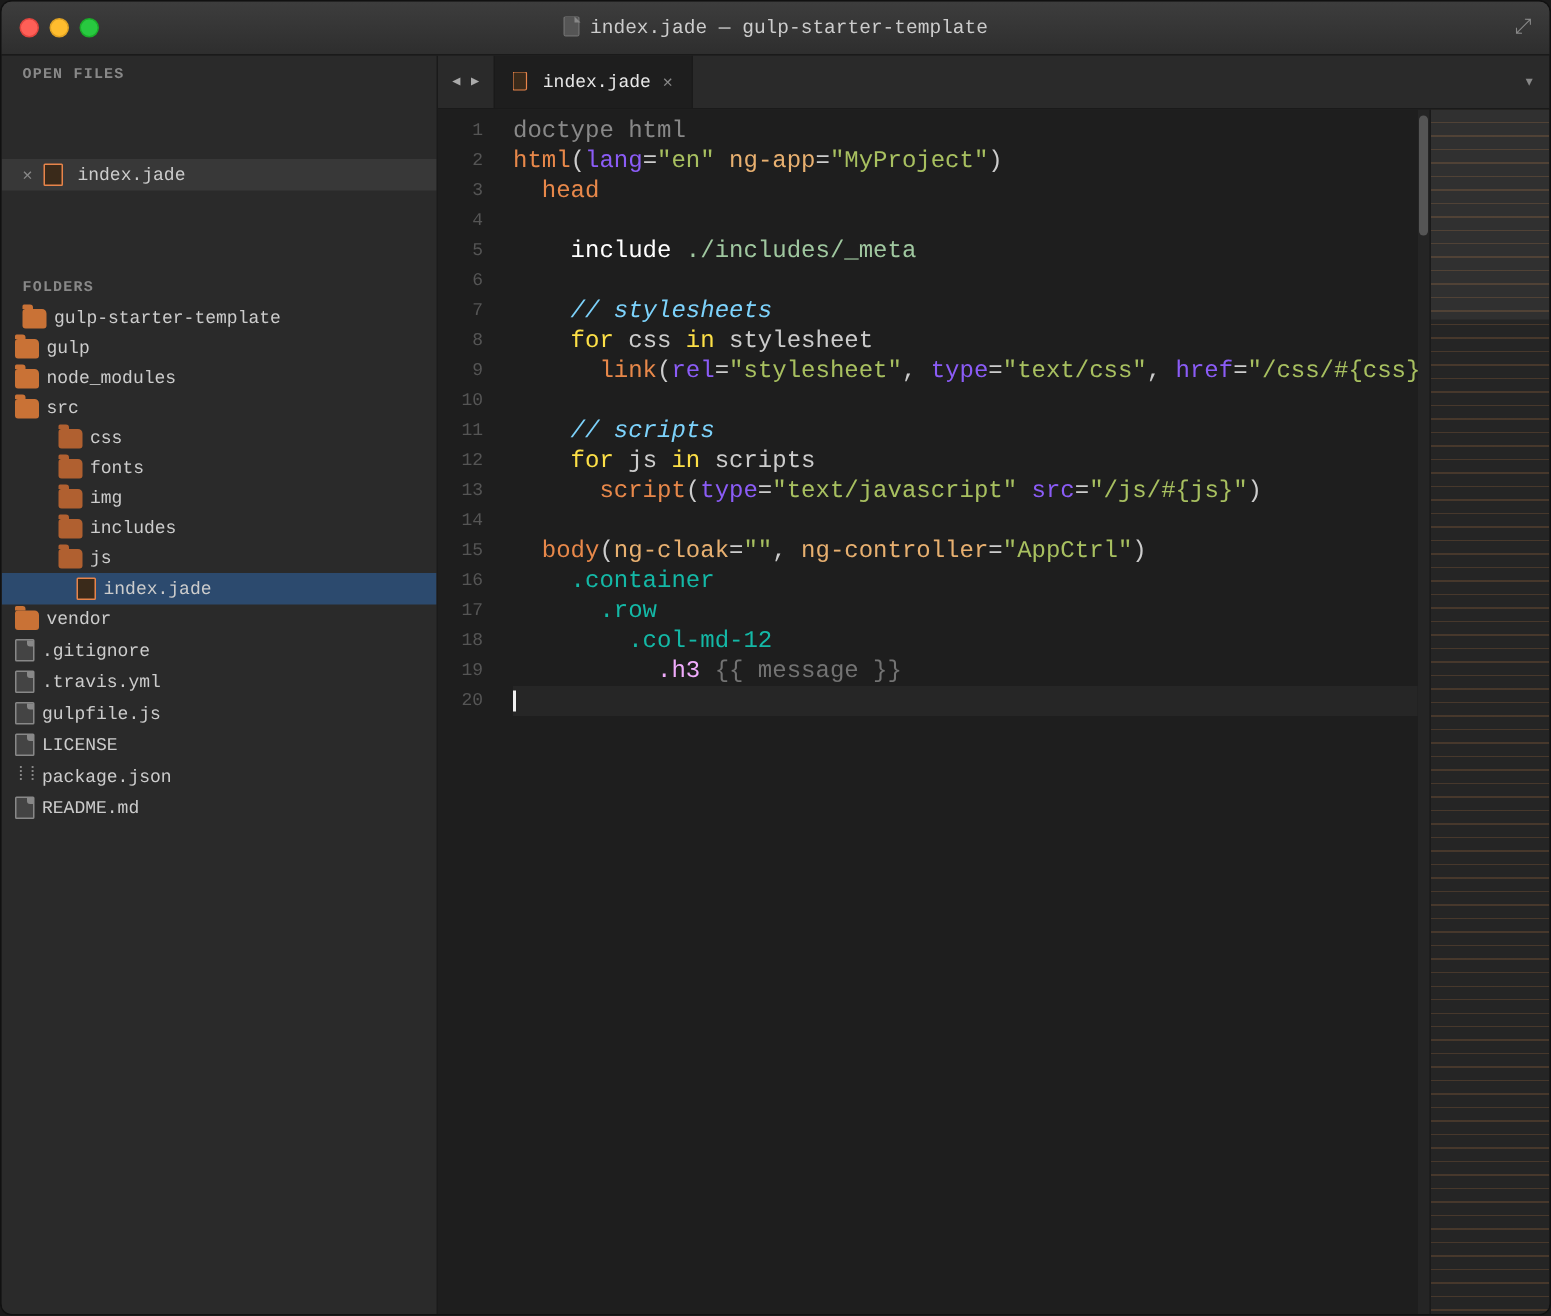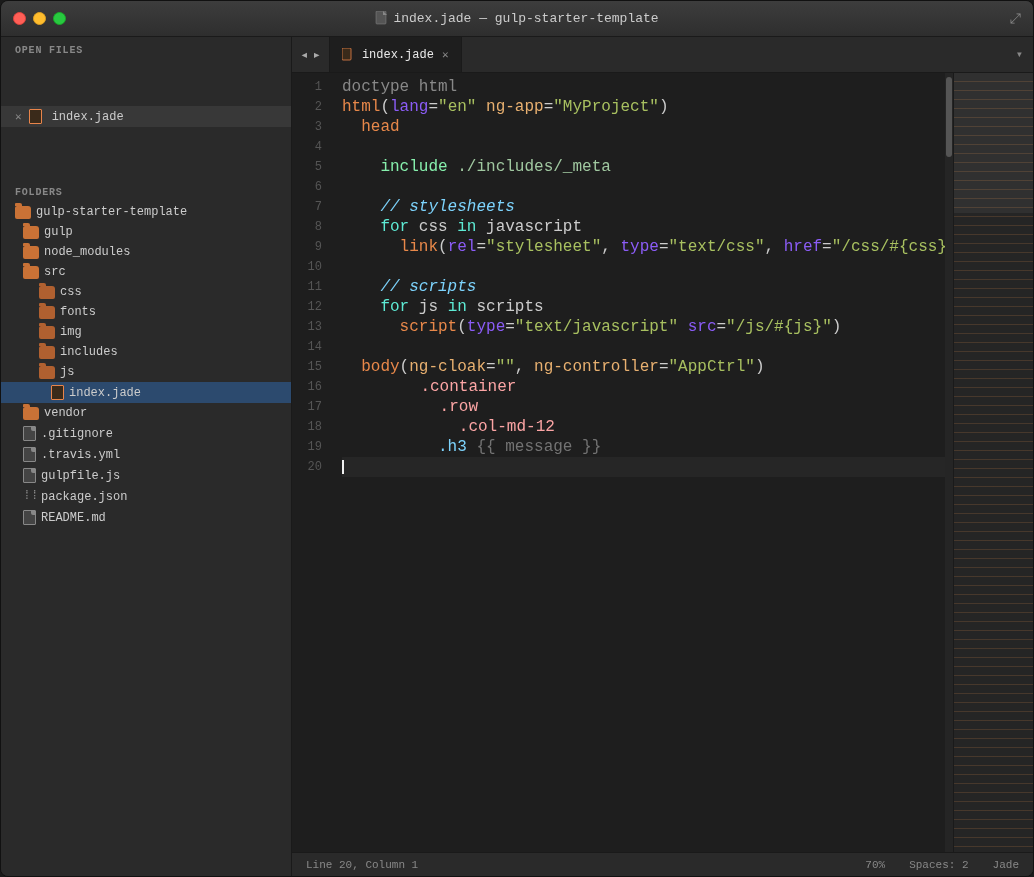--- a/index.html
+++ b/index.html
@@ -182,21 +182,21 @@
       width: 13px;
       height: 15px;
       margin-right: 5px;
       flex-shrink: 0;
       color: #888;
       font-size: 13px;
       line-height: 1;
     }
 
     .indent-1 { padding-left: 14px; }
-    .indent-2 { padding-left: 22px; }
+    .indent-2 { padding-left: 9px; }
     .indent-3 { padding-left: 38px; }
     .indent-4 { padding-left: 50px; }
 
     .tree-item.active { background: #383838; }
     .tree-item.selected { background: #2c4a6e; }
 
     
     .editor-area {
       flex: 1;
       display: flex;
@@ -331,28 +331,28 @@
     }
     .code-line.cursor-line {
       background: rgba(255,255,255,0.04);
     }
 
     
     .kw-tag { color: #e8884a; }       
     .kw-attr { color: #8b5cf6; }      
     .kw-str { color: #a8c060; }       
     .kw-comment { color: #7dd3fc; font-style: italic; }
-    .kw-keyword { color: #5eead4; }   
-    .kw-directive { color: #86efac; } 
+    .kw-keyword { color: #fde047; }   
+    .kw-directive { color: #ffffff; } 
     .kw-path { color: #a0c8a0; }      
-    .kw-selector { color: #fca5a5; margin-left: 40px; }  
+    .kw-selector { color: #14b8a6; }  
     .kw-muted { color: #888; }
     .kw-ngattr { color: #e8b070; }    
     .kw-brace { color: #737373; }
-    .kw-h3 { color: #7dd3fc; }
+    .kw-h3 { color: #f0abfc; }
 
     
     .editor-scrollbar {
       width: 8px;
       background: #252525;
       flex-shrink: 0;
     }
     .scrollbar-thumb {
       width: 6px;
       margin: 0 1px;
@@ -494,20 +494,24 @@
         <div class="tree-item indent-2">
           <div class="file-doc-icon"></div>
           <span>.travis.yml</span>
         </div>
 
         <div class="tree-item indent-2">
           <div class="file-doc-icon"></div>
           <span>gulpfile.js</span>
         </div>
 
+        <div class="tree-item indent-2">
+          <div class="file-doc-icon"></div>
+          <span>LICENSE</span>
+        </div>
 
         <div class="tree-item indent-2">
           <span class="file-pkg-icon">⁞⁞</span>
           <span>package.json</span>
         </div>
 
         <div class="tree-item indent-2">
           <div class="file-doc-icon"></div>
           <span>README.md</span>
         </div>
@@ -564,21 +568,21 @@
               <span class="kw-tag">html</span><span>(</span><span class="kw-attr">lang</span><span>=</span><span class="kw-str">"en"</span><span> </span><span class="kw-ngattr">ng-app</span><span>=</span><span class="kw-str">"MyProject"</span><span>)</span>
             </div>
             <div class="code-line"><span>  </span><span class="kw-tag">head</span></div>
             <div class="code-line"></div>
             <div class="code-line">
               <span>    </span><span class="kw-directive">include</span><span> </span><span class="kw-path">./includes/_meta</span>
             </div>
             <div class="code-line"></div>
             <div class="code-line"><span class="kw-comment">    // stylesheets</span></div>
             <div class="code-line">
-              <span>    </span><span class="kw-keyword">for</span><span> css </span><span class="kw-keyword">in</span><span> javascript</span>
+              <span>    </span><span class="kw-keyword">for</span><span> css </span><span class="kw-keyword">in</span><span> stylesheet</span>
             </div>
             <div class="code-line">
               <span>      </span><span class="kw-tag">link</span><span>(</span><span class="kw-attr">rel</span><span>=</span><span class="kw-str">"stylesheet"</span><span>, </span><span class="kw-attr">type</span><span>=</span><span class="kw-str">"text/css"</span><span>, </span><span class="kw-attr">href</span><span>=</span><span class="kw-str">"/css/#{css}"</span><span>)</span>
             </div>
             <div class="code-line"></div>
             <div class="code-line"><span class="kw-comment">    // scripts</span></div>
             <div class="code-line">
               <span>    </span><span class="kw-keyword">for</span><span> js </span><span class="kw-keyword">in</span><span> scripts</span>
             </div>
             <div class="code-line">
@@ -610,23 +614,15 @@
           <div class="scrollbar-thumb"></div>
         </div>
 
         <div class="minimap">
           <div class="minimap-content">
             <div class="minimap-highlight"></div>
           </div>
         </div>
       </div>
 
-      <div class="status-bar">
-        <span>Line 20, Column 1</span>
-        <div class="status-bar-right">
-          <span>70%</span>
-          <span>Spaces: 2</span>
-          <span>Jade</span>
-        </div>
-      </div>
     </div>
   </div>
 </div>
 
 </body></html>

